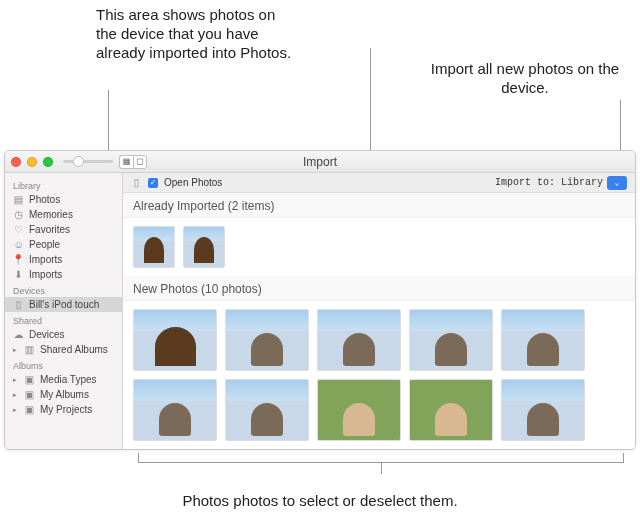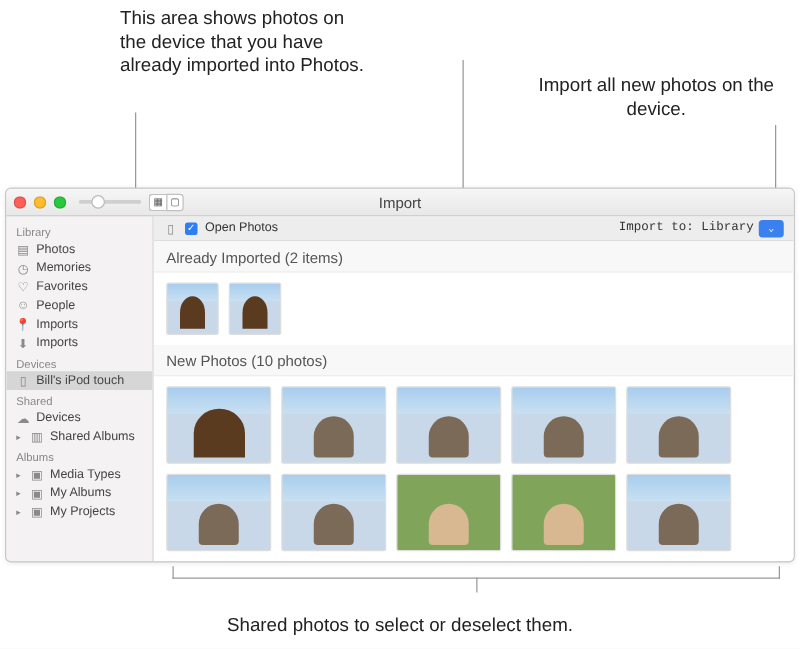--- a/index.html
+++ b/index.html
@@ -276,13 +276,13 @@
             <div class="subj"></div>
           </div>
       </div>
     </div>
   </div>
 </div>
 
 <div class="bracket">
     <div class="stem"></div>
   </div>
-<div class="bottom-callout">Shared photos to select or deselect them.</div>
+<div class="bottom-callout">Photos photos to select or deselect them.</div>
 
 </body></html>

